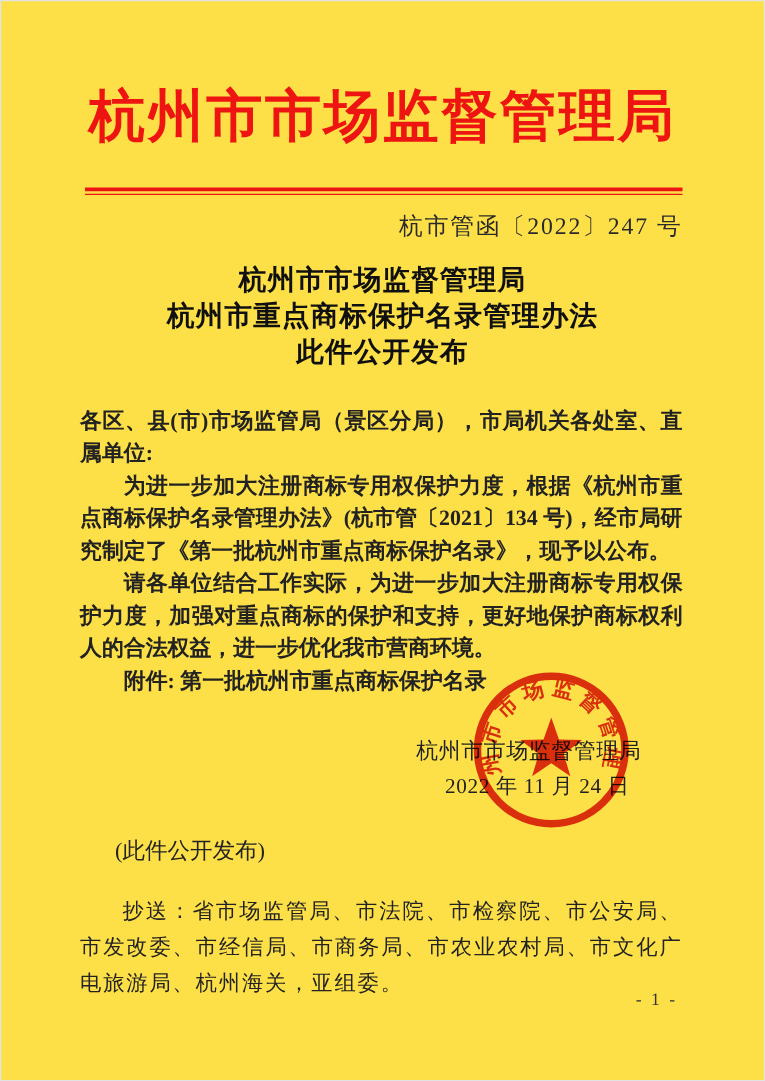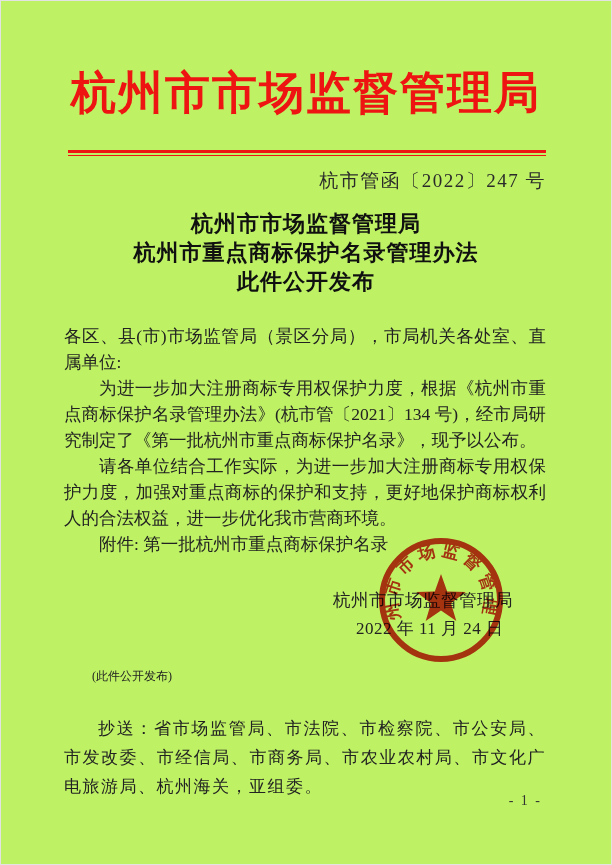--- a/index.html
+++ b/index.html
@@ -4,21 +4,21 @@
 <style>
   :root{
     --header-red:#ee1411;
     --seal-red:#da2a1c;
     --ink:#1f1f1f;
   }
   html,body{margin:0;padding:0;background:#ffffff;}
   .page{
     position:relative;
     width:612px;height:865px;
-    background:#bef264;
+    background:#fde047;
     box-shadow:inset 0 0 0 1px #e3e3e3;
     overflow:hidden;
     font-family:"Liberation Serif","DejaVu Serif",serif;
     color:var(--ink);
   }
   .header-title{
     position:absolute;top:64px;left:0;right:0;
     text-align:center;
     font-size:45px;line-height:58px;
     font-weight:bold;
@@ -45,21 +45,21 @@
     font-weight:bold;
     letter-spacing:1px;
     color:#101010;
   }
   .body-block{
     position:absolute;top:323px;left:64px;width:482px;
     font-size:17.5px;line-height:26px;
     text-align:justify;
     color:#222222;
   }
-  .body-block p{margin:0;}
+  .body-block p{margin:0;font-weight:bold;}
   .indent{text-indent:2em;}
   .attachment{margin-top:17px;text-indent:2em;}
   .signature-agency{
     position:absolute;top:588px;left:333px;
     font-size:17.5px;letter-spacing:0.5px;
     white-space:nowrap;color:#222222;
   }
   .signature-date{
     position:absolute;top:617px;left:356px;
     font-size:17px;letter-spacing:0.5px;
@@ -70,21 +70,21 @@
     width:128px;height:128px;
     mix-blend-mode:multiply;
     opacity:0.95;
   }
   .seal-ring{fill:none;stroke:var(--seal-red);stroke-width:6;}
   .seal-text{fill:var(--seal-red);font-size:17px;font-weight:bold;letter-spacing:5px;
     font-family:"Liberation Serif","DejaVu Serif",serif;}
   .seal-star{fill:var(--seal-red);}
   .publish-note{
     position:absolute;top:668px;left:92px;
-    font-size:12px;color:#222222;
+    font-size:18px;color:#222222;
   }
   .cc-block{
     position:absolute;top:714px;left:64px;width:482px;
     font-size:17px;line-height:29px;
     letter-spacing:1.5px;
     text-align:justify;
     text-indent:2em;
     color:#222222;
   }
   .page-number{

